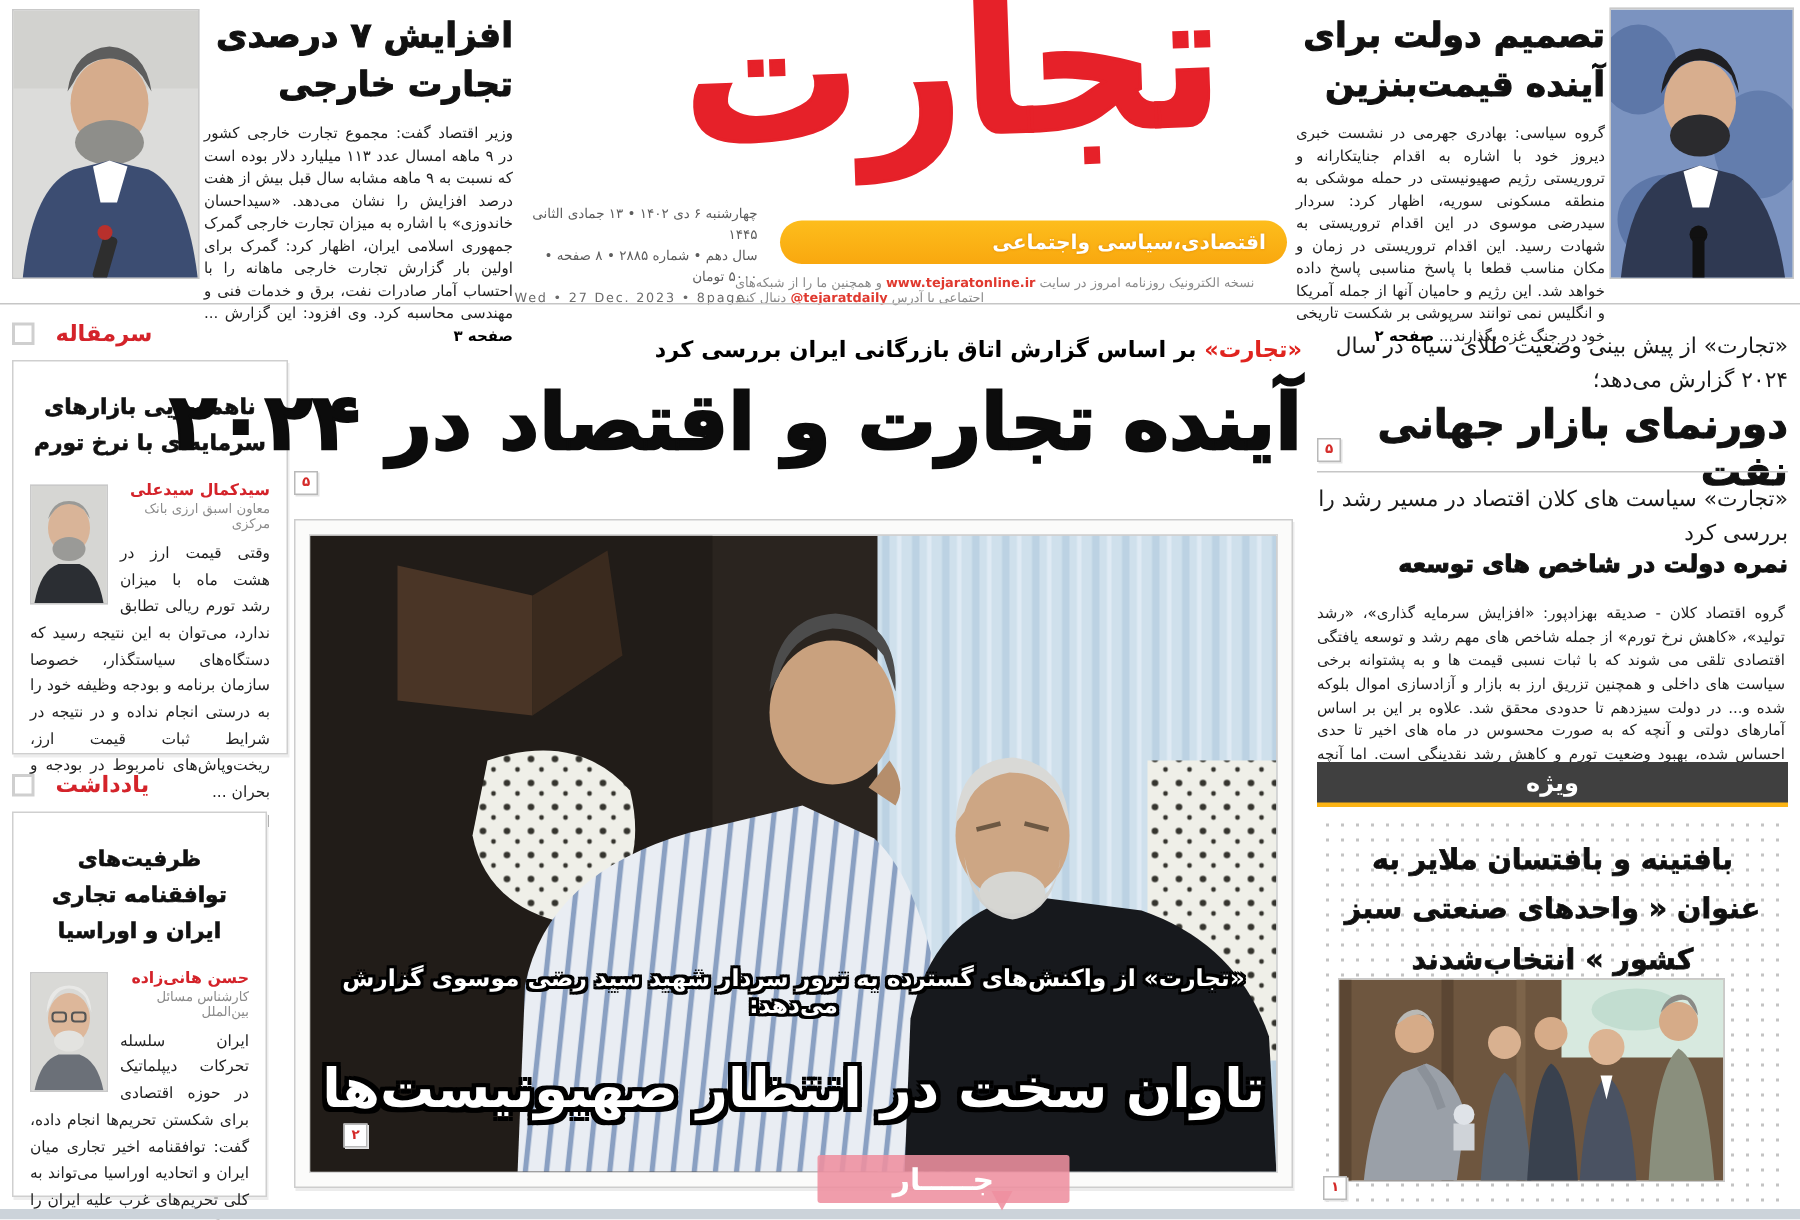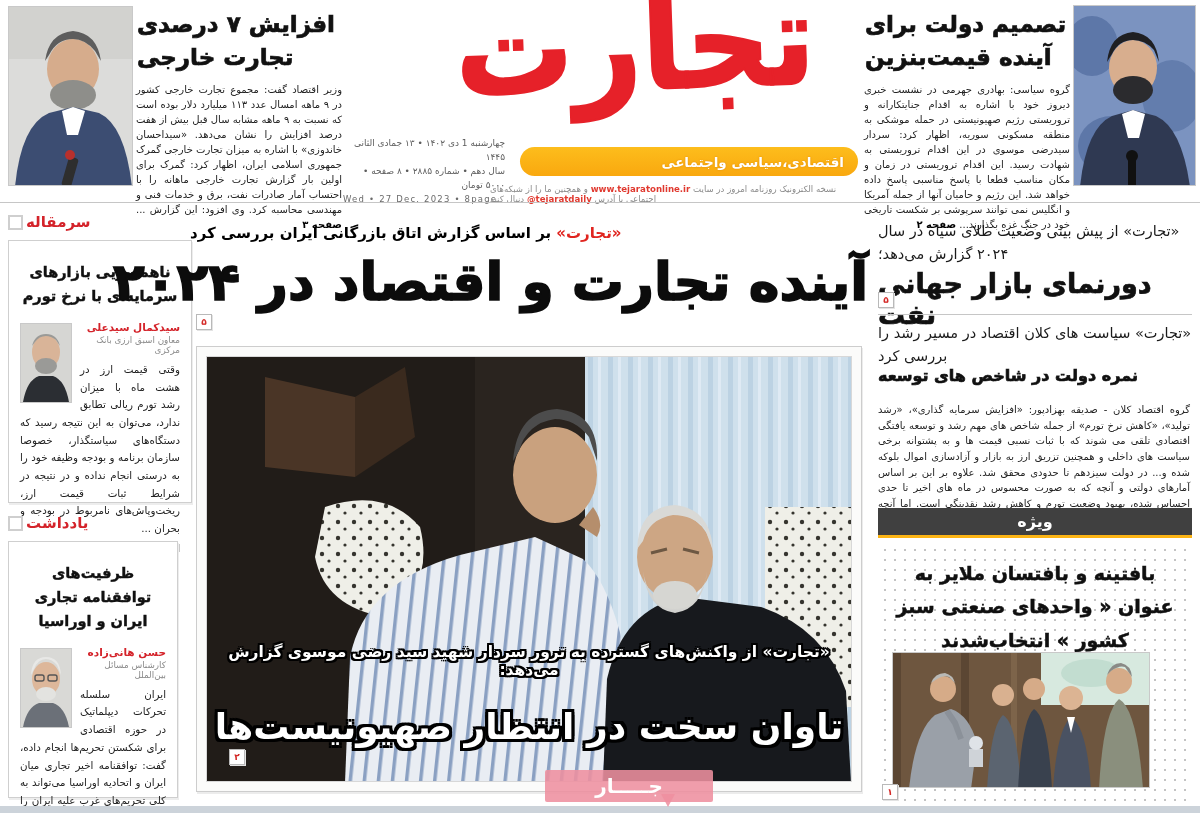--- a/index.html
+++ b/index.html
@@ -4,21 +4,21 @@
 <style>
   * { margin:0; padding:0; box-sizing:border-box; }
   html,body { background:#eef0f2; }
   body { font-family:"DejaVu Sans", sans-serif; }
   .page {
     position:relative; width:1200px; height:813px; margin:0 auto;
     background:#ffffff; overflow:hidden; direction:rtl;
   }
   .abs { position:absolute; }
   .fa { direction:rtl; }
-  .center { text-align:left; }
+  .center { text-align:right; }
   .just { text-align:justify; }
 
   
   .logo {
     font-size:118px; font-weight:bold; color:#e62129; text-align:center;
     line-height:1.0; transform:rotate(-2deg) scaleY(1.08); transform-origin:center;
     -webkit-text-stroke:2px #e62129; white-space:nowrap;
   }
   .tagline-ribbon {
     background:linear-gradient(180deg,#fdbd1c,#f9a80f); border-radius:15px;
@@ -38,21 +38,21 @@
   .kicker { color:#1a1a1a; font-size:14.5px; line-height:1.6; }
   .photo-border { border:1px solid #c9c9c9; background:#e7e7e5; overflow:hidden; }
   .pagebox {
     width:16px; height:16px; background:#fff; border:1px solid #b9b9b9;
     box-shadow:1px 1px 0 #e3e3e3; color:#d42a28; font-size:9px; font-weight:bold;
     display:flex; align-items:center; justify-content:center;
   }
   .divider { background:#c6c6c6; }
 
   
-  .sec-head { display:flex; align-items:center; justify-content:flex-start; gap:3px; }
+  .sec-head { display:flex; align-items:center; justify-content:flex-start; gap:14px; }
   .sec-head .marker { width:15px; height:15px; border:2px solid #cfcfcf; background:#fff; }
   .sec-head .lbl { color:#d4232a; font-weight:bold; font-size:15px; }
   .side-box { border:1px solid #cfcfcf; background:#fff; padding:10px 11px; box-shadow:1px 2px 0 #ededed; }
   .side-title { font-weight:bold; font-size:14.5px; line-height:1.65; text-align:center; color:#111; -webkit-text-stroke:0.4px #111; margin:10px 0 12px; }
   .auth-photo { float:left; width:52px; height:80px; border:1px solid #c9c9c9; margin:2px 8px 4px 0; }
   .auth-name { color:#d4232a; font-weight:bold; font-size:10.5px; margin-bottom:2px; }
   .auth-role { color:#8a8a8a; font-size:8.8px; margin-bottom:6px; }
   .side-body { font-size:10.3px; line-height:1.72; color:#222; }
   .side-more { font-weight:bold; font-size:10.5px; color:#000; margin-top:4px; }
 
@@ -119,21 +119,21 @@
     <b>صفحه ۳</b>
   </p>
 
   <div class="abs" style="right:345px; top:-14px; width:440px; height:170px; z-index:2;">
     <div class="logo">تجارت</div>
   </div>
   <div class="abs tagline-ribbon" style="right:342px; top:147px; width:338px; height:29px;">
     <span>اقتصادی،سیاسی واجتماعی</span>
   </div>
   <div class="abs dateblock" style="right:695px; top:137px; width:162px;">
-    <div>چهارشنبه 1 دی ۱۴۰۲ • ۱۳ جمادی الثانی ۱۴۴۵</div>
+    <div>چهارشنبه ۶ دی ۱۴۰۲ • ۱۳ جمادی الثانی ۱۴۴۵</div>
     <div>سال دهم • شماره ۲۸۸۵ • ۸ صفحه • ۵۰۰۰ تومان</div>
     <div class="en">Wed • 27 Dec. 2023 • 8page</div>
   </div>
   <div class="abs eline" style="right:342px; top:184px; width:368px;">
     <span>نسخه الکترونیک روزنامه امروز در سایت</span>
     <span class="red">www.tejaratonline.ir</span>
     <span>و همچنین ما را از شبکه‌های اجتماعی با آدرس</span>
     <span class="red">tejaratdaily@</span>
     <span>دنبال کنید</span>
   </div>

